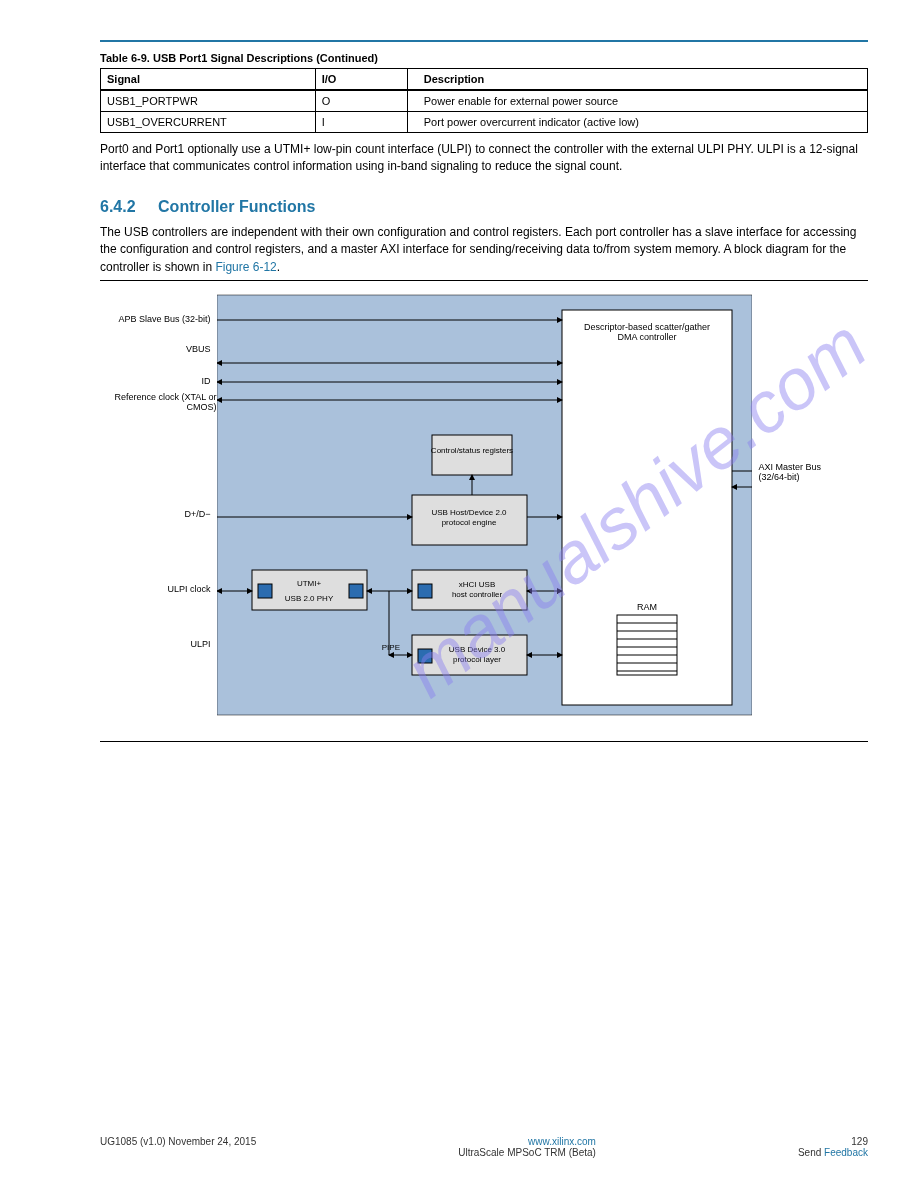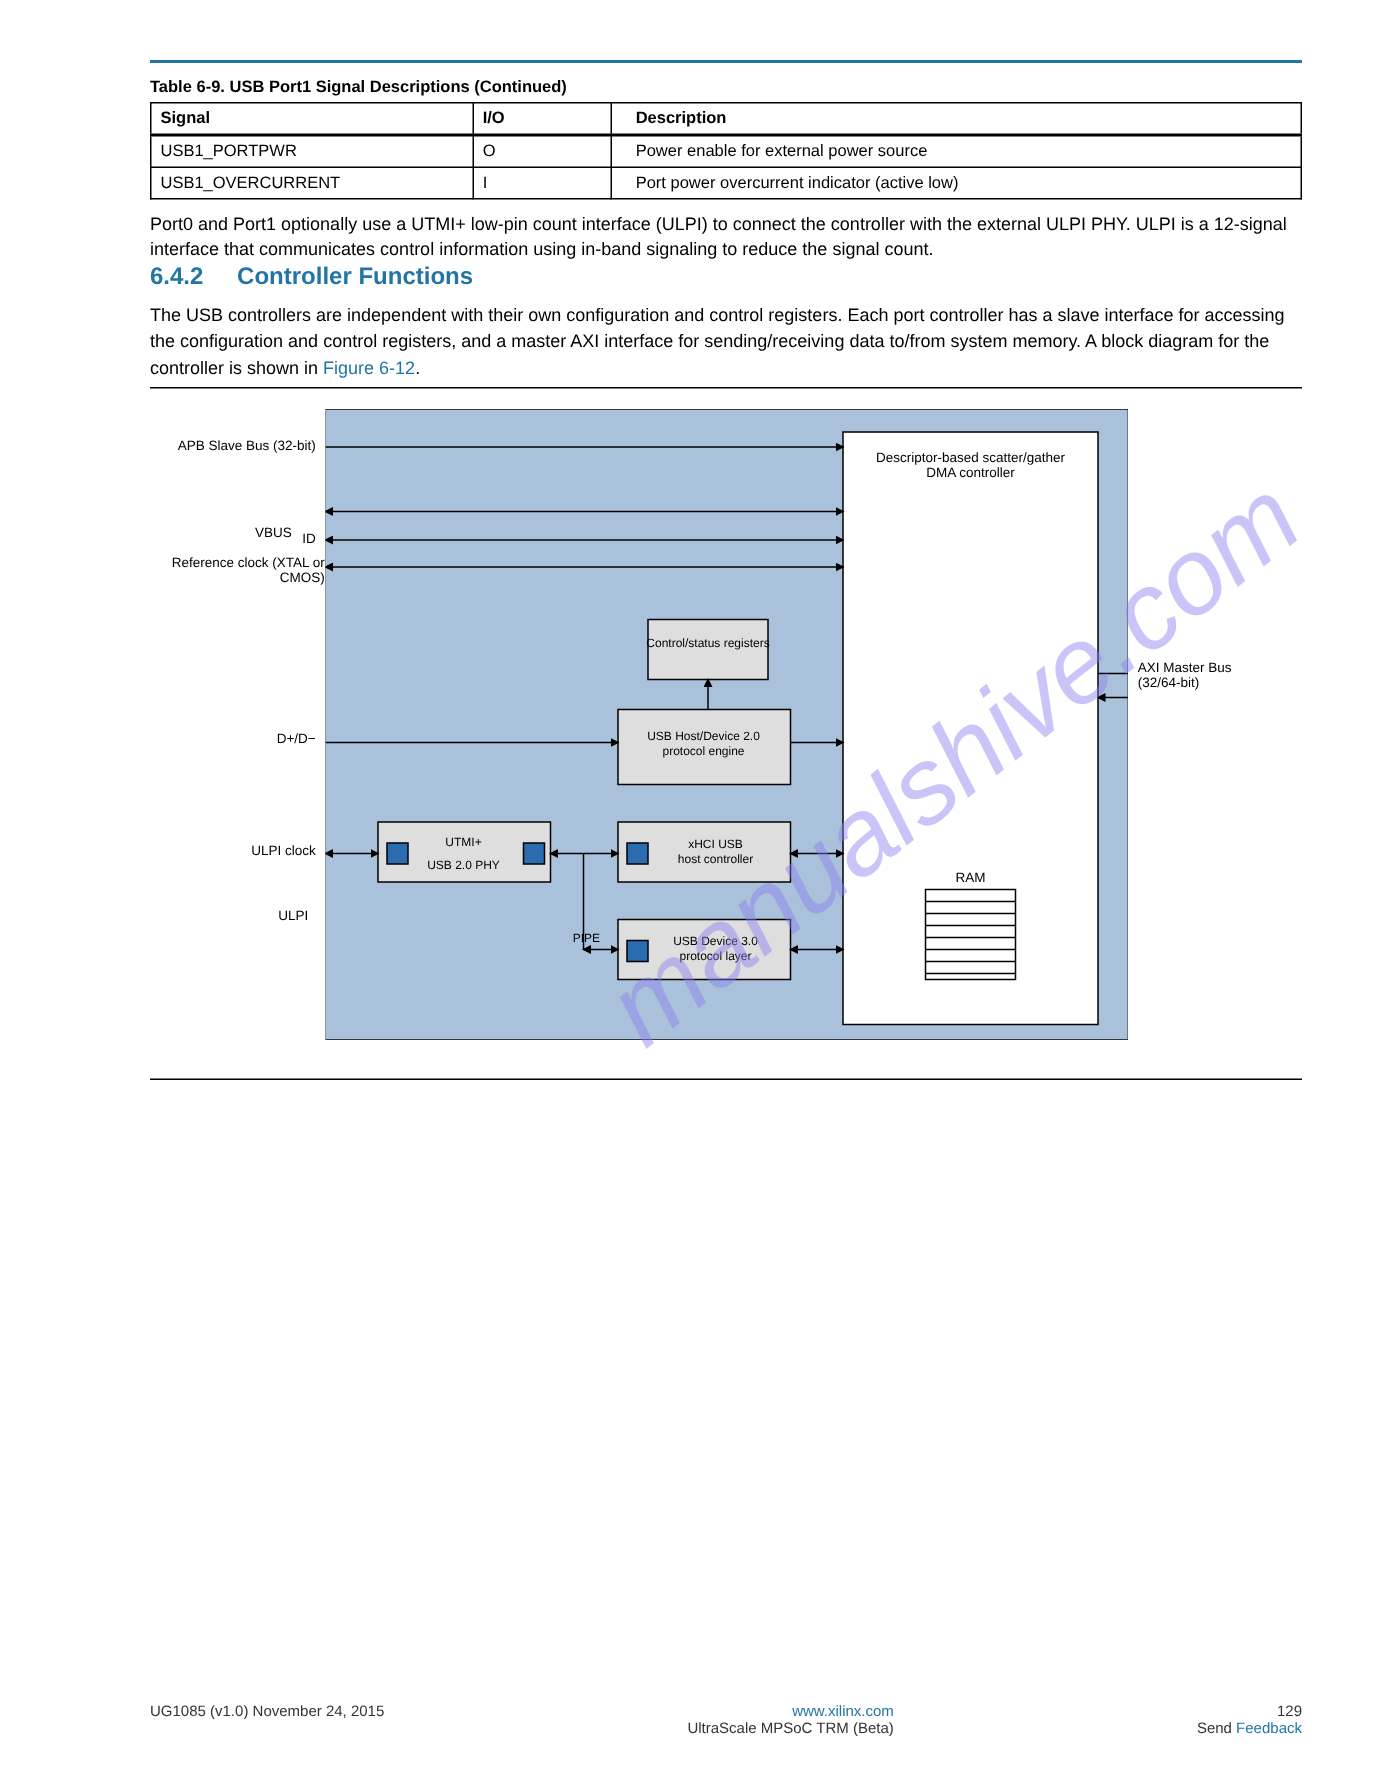--- a/index.html
+++ b/index.html
@@ -54,42 +54,42 @@
       <tr>
         <td>USB1_OVERCURRENT</td>
         <td>I</td>
         <td>Port power overcurrent indicator (active low)</td>
       </tr>
     </tbody>
   </table>
 
   <p class="body-text">Port0 and Port1 optionally use a UTMI+ low-pin count interface (ULPI) to connect the controller with the external ULPI PHY. ULPI is a 12-signal interface that communicates control information using in-band signaling to reduce the signal count.</p>
 
-  <div style="">
+  <div style="margin-top:22px;">
     <span class="sect-num">6.4.2</span>
     <span class="sect-title">Controller Functions</span>
   </div>
   <p class="body-text">
     <span>The USB controllers are independent with their own configuration and control registers. Each port controller has a slave interface for accessing the configuration and control registers, and a master AXI interface for sending/receiving data to/from system memory. A block diagram for the controller is shown in </span>
     <span class="ref">Figure 6-12</span>.
   </p>
 
   <hr class="fig-rule">
 
   <div class="fig-wrap">
     <div class="diagram">
 
       
       <div class="label-left" style="right:100%; top:30px; width:110px; padding-right:6px;">APB Slave Bus (32-bit)</div>
-      <div class="label-left" style="right:100%; top:88px; width:60px; padding-right:22px;">VBUS</div>
+      <div class="label-left" style="right:100%; top:60px; width:60px; padding-right:6px;">VBUS</div>
       <div class="label-left" style="right:100%; top:92px; width:60px; padding-right:6px;">ID</div>
       <div class="label-left" style="right:100%; top:108px; width:120px; padding-right:0;">Reference clock (XTAL or CMOS)</div>
       <div class="label-left" style="right:100%; top:225px; width:60px; padding-right:6px;">D+/D−</div>
       <div class="label-left" style="right:100%; top:300px; width:70px; padding-right:6px;">ULPI clock</div>
-      <div class="label-left" style="left:-36px; top:343px; width:30px; text-align:center;">ULPI</div>
+      <div class="label-left" style="left:-36px; top:355px; width:30px; text-align:right;">ULPI</div>
 
       
       <div class="label-inside" style="left:542px; top:178px; width:80px;">AXI Master Bus (32/64-bit)</div>
 
       <svg viewBox="0 0 535 450">
         <defs>
           <marker id="ah" markerWidth="6" markerHeight="6" refX="5" refY="3" orient="auto">
             <path d="M0,0 L6,3 L0,6 Z" fill="#000"></path>
           </marker>
           <marker id="ahs" markerWidth="6" markerHeight="6" refX="1" refY="3" orient="auto">

